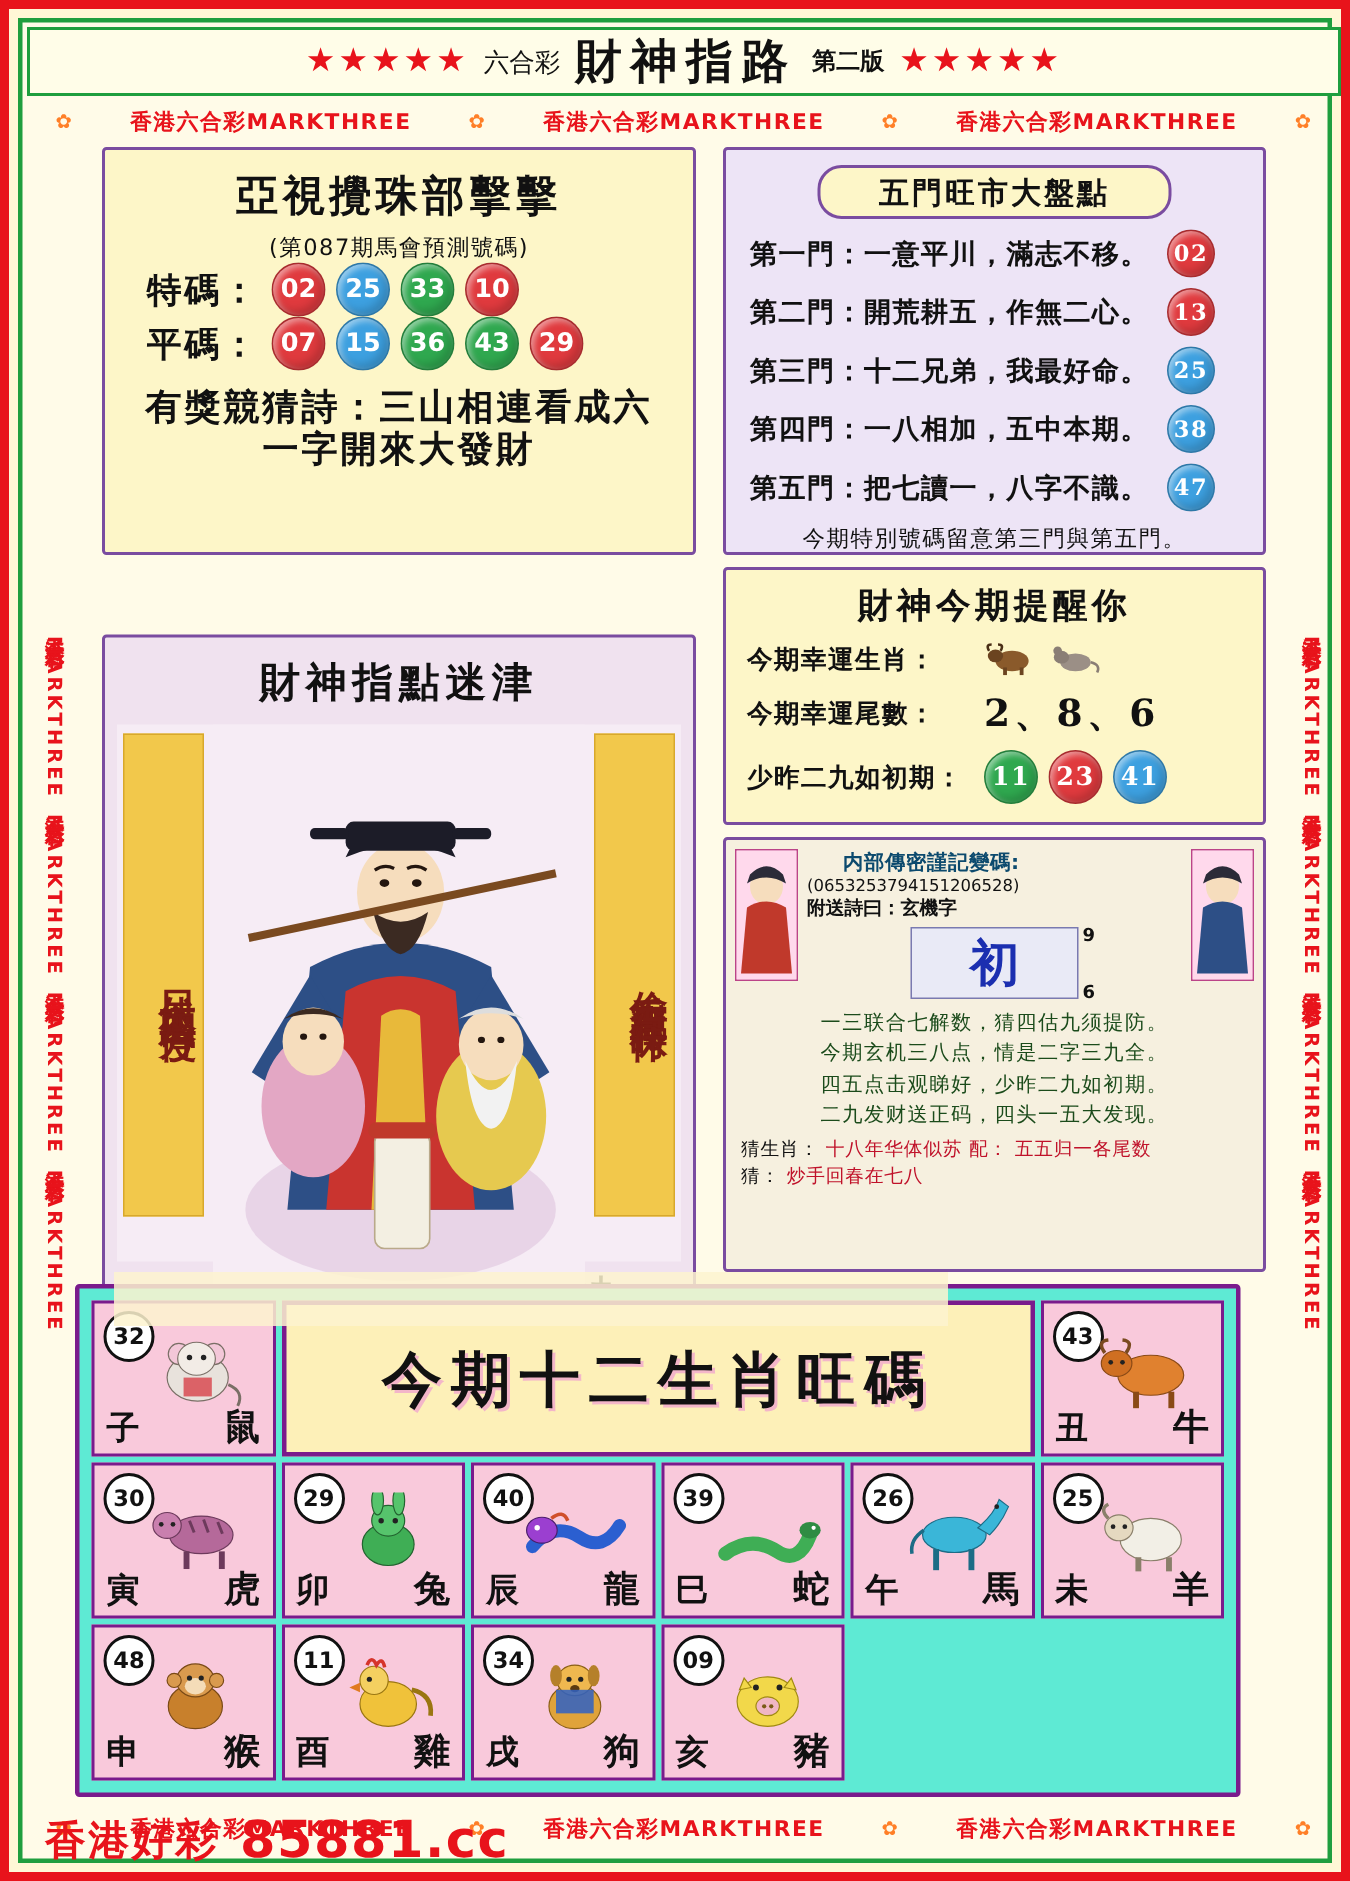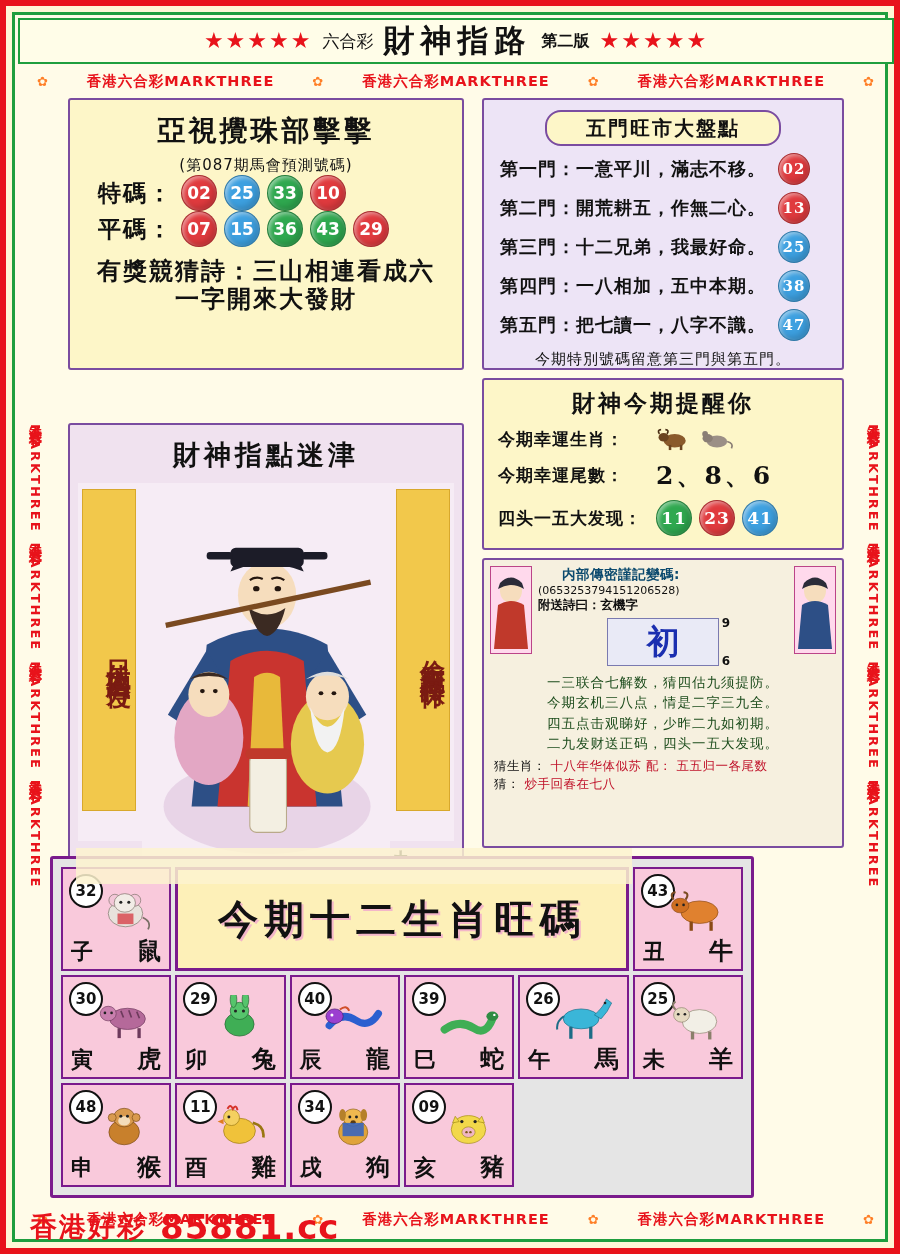--- a/index.html
+++ b/index.html
@@ -194,22 +194,22 @@
   .sec-verse div{
     font-size:13.5px;color:#1b4b1b;letter-spacing:1px;line-height:1.5;text-align:center;
     font-family:"DejaVu Serif","Liberation Serif",serif;
   }
   .sec-foot{margin:4px 10px 0;}
   .sec-foot div{font-size:12.5px;color:#c0122a;letter-spacing:.5px;line-height:1.45;}
   .sec-foot .k{color:#111;}
 
   
   #box-zodiac{
-    left:0;top:758px;width:704px;height:342px;
-    background:#e5e5e5;border:3px solid #7a1b8c;border-radius:3px;
+    left:0;top:758px;width:777px;height:342px;
+    background:#5eead4;border:3px solid #7a1b8c;border-radius:3px;
   }
   .zgrid{position:absolute;left:8px;top:8px;right:8px;bottom:8px;
     display:grid;grid-template-columns:repeat(6,1fr);grid-template-rows:repeat(3,1fr);gap:4px;}
   .zcell{
     position:relative;background:#f9c9db;border:2px solid #7a1b8c;
     box-sizing:border-box;overflow:hidden;
   }
   .zcell .num{
     position:absolute;left:6px;top:5px;width:30px;height:30px;border-radius:50%;
     background:#fff;border:2px solid #111;
@@ -405,21 +405,21 @@
          <path d="M32 17 q8 2 5 8" stroke="#8a7e75" stroke-width="2" fill="none"></path>
        </svg>
      </div>
 
      <div class="rm-line">
        <span class="rlab">今期幸運尾數：</span>
        <span class="rm-nums">2、8、6</span>
      </div>
 
      <div class="rm-line">
-       <span class="rlab">四头一五大发现：</span>
+       <span class="rlab">少昨二九如初期：</span>
        <span class="ball" style="background:#2fa84f">11</span>
        <span class="ball" style="background:#e03a3e">23</span>
        <span class="ball" style="background:#3da0e0">41</span>
      </div>
    </div>
 
    <div class="box" id="box-secret">
      <div class="sec-top">
        <svg class="door-card" viewBox="0 0 40 86">
          <rect width="40" height="86" fill="#ffd9ec"></rect>

